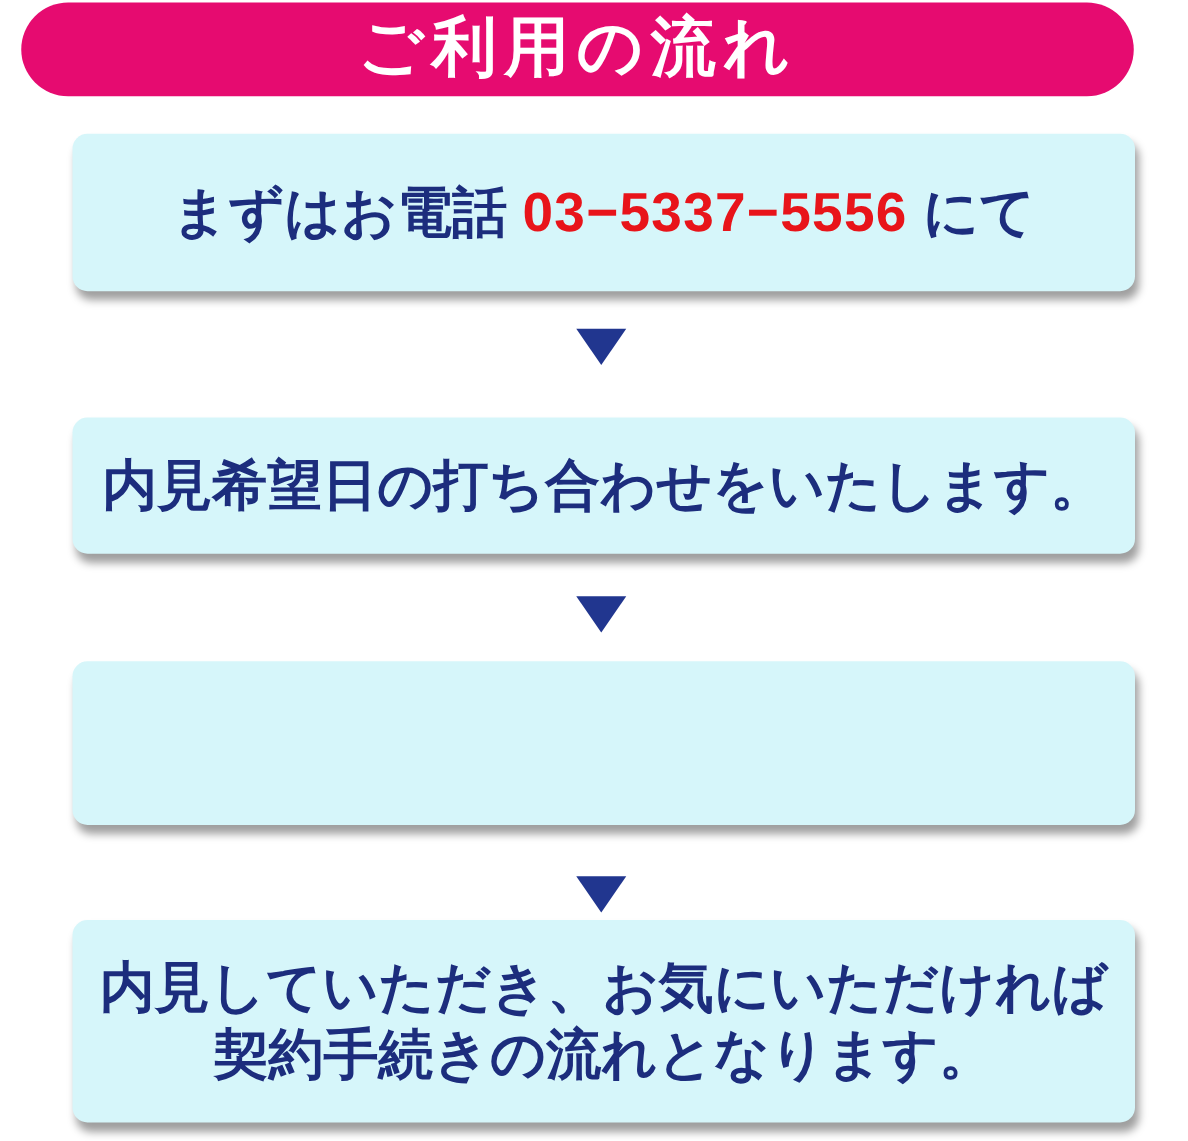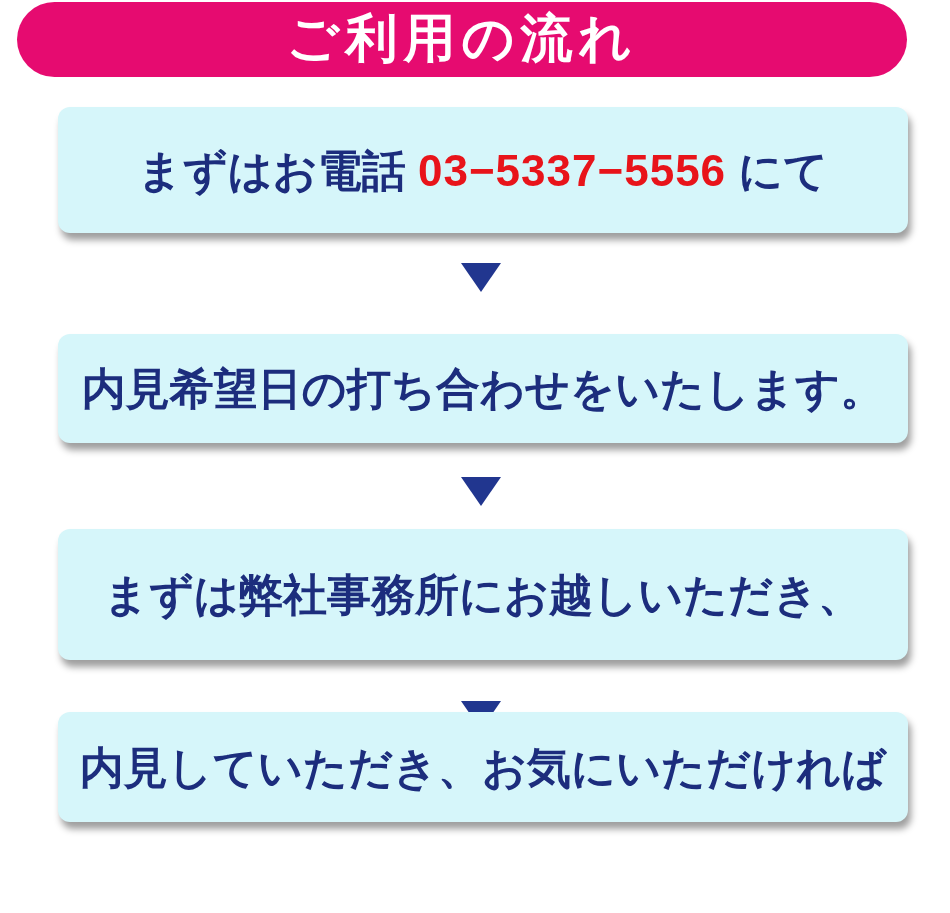--- a/index.html
+++ b/index.html
@@ -50,21 +50,21 @@
     text-align: center;
     white-space: pre;
   }
   .phone {
     color: var(--phone, #e8141a);
     letter-spacing: 1px;
   }
   .box-1 { top: 107px; height: 126px; }
   .box-2 { top: 334px; height: 109px; }
   .box-3 { top: 529px; height: 131px; }
-  .box-4 { top: 712px; height: 110px; align-items: center; }
+  .box-4 { top: 736px; height: 162px; align-items: center; }
   .down-arrow {
     position: absolute;
     left: 461px;
     width: 0; height: 0;
     border-left: 20px solid transparent;
     border-right: 20px solid transparent;
     border-top: 29px solid var(--arrow, #21368f);
   }
   .arrow-1 { top: 263px; }
   .arrow-2 { top: 477px; }
@@ -83,20 +83,20 @@
 
 <div class="down-arrow arrow-1"></div>
 
 <div class="step-box box-2">
   <div class="step-line">内見希望日の打ち合わせをいたします。</div>
 </div>
 
 <div class="down-arrow arrow-2"></div>
 
 <div class="step-box box-3">
-  <div class="step-line">まずは弊社事務所にお越しいただき、</div>
 </div>
 
 <div class="down-arrow arrow-3"></div>
 
 <div class="step-box box-4">
   <div class="step-line">内見していただき、お気にいただければ</div>
+  <div class="step-line">契約手続きの流れとなります。</div>
 </div>
 
 </body></html>

